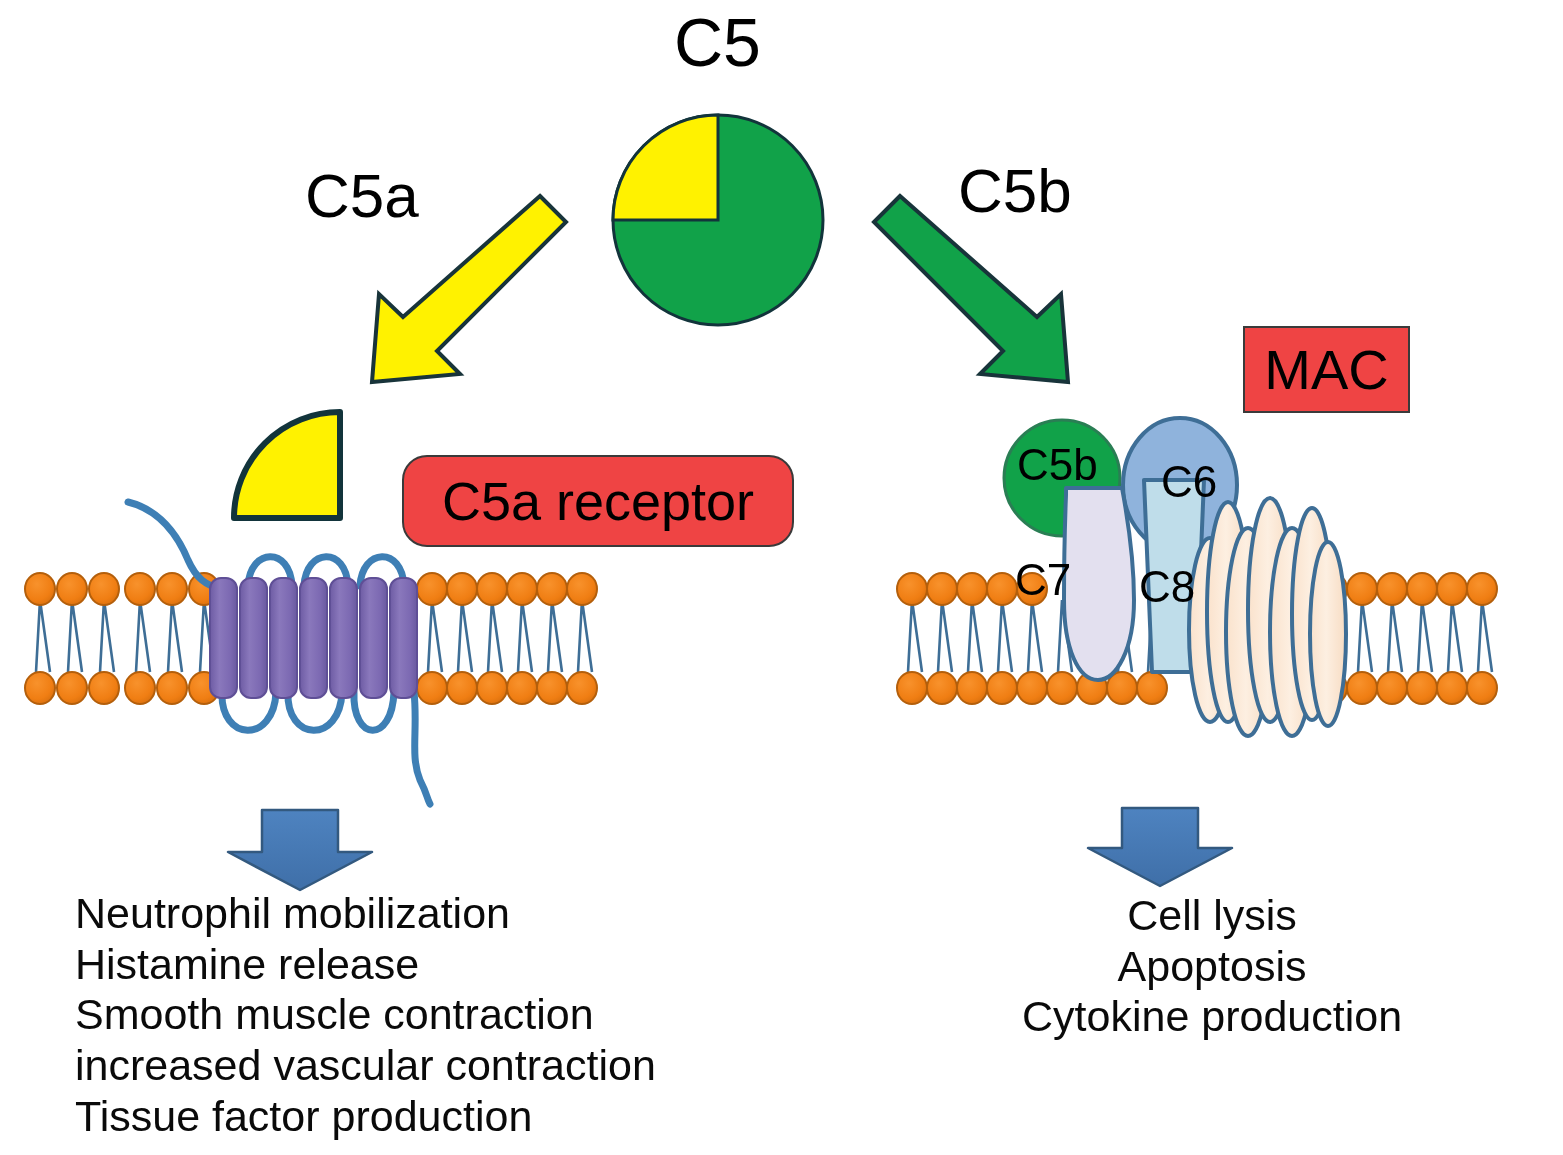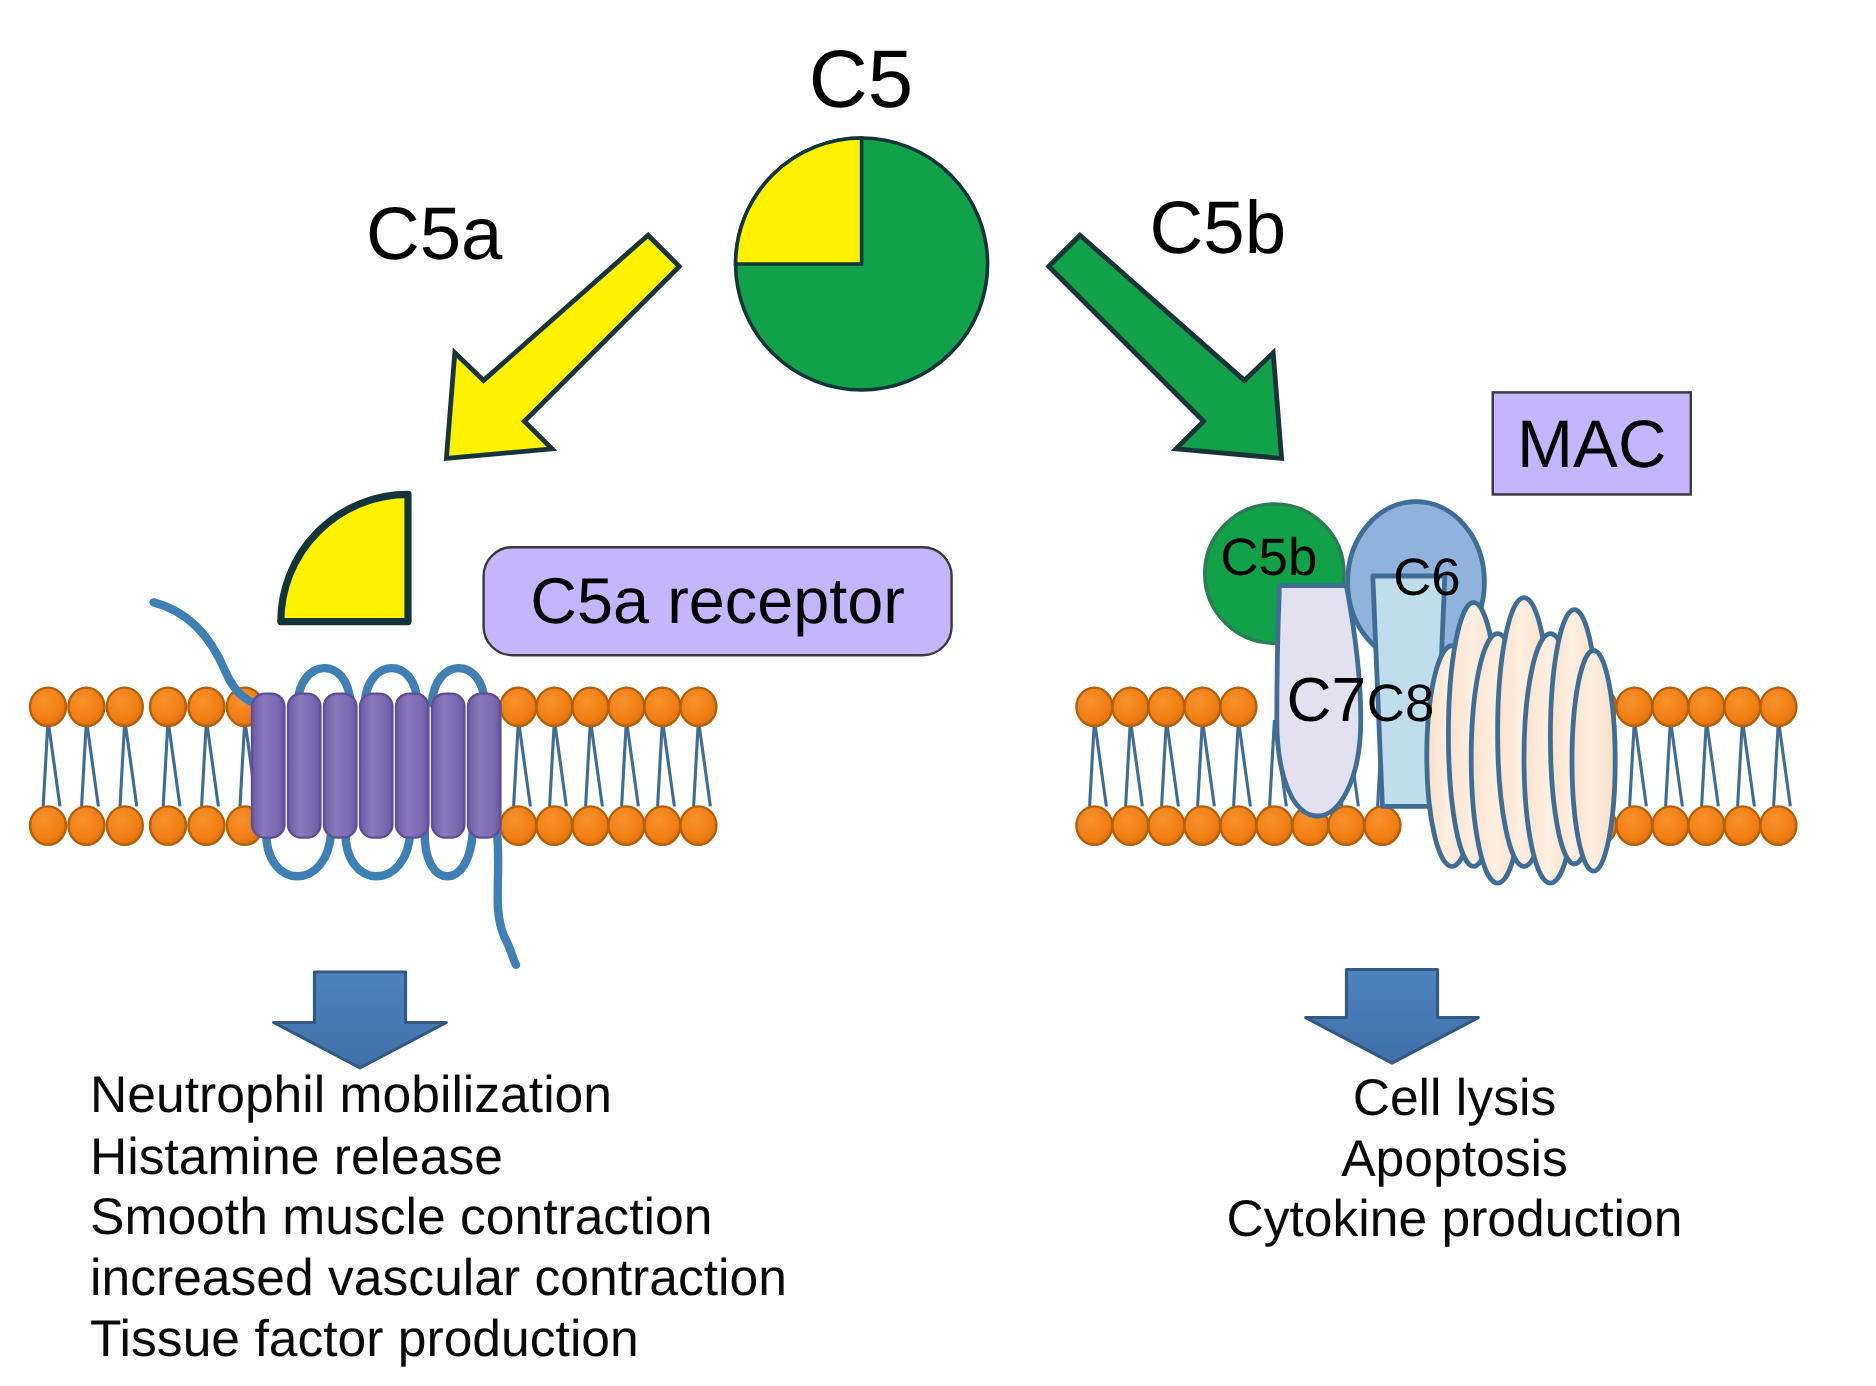--- a/index.html
+++ b/index.html
@@ -5,21 +5,21 @@
   html,body{margin:0;padding:0;background:#ffffff;}
   body{
     width:1563px;height:1155px;position:relative;overflow:hidden;
     font-family:"Liberation Sans","DejaVu Sans",sans-serif;
     color:#000;
   }
   #stage{position:absolute;left:0;top:0;width:1563px;height:1155px;}
   svg.layer{position:absolute;left:0;top:0;width:1563px;height:1155px;}
   .txt{position:absolute;white-space:pre;color:#000;line-height:1.0;}
   .boxed{
-    position:absolute;border:2px solid #3a3a3a;background:#c4b5fd;
+    position:absolute;border:2px solid #3a3a3a;background:#ef4444;
     display:flex;align-items:center;justify-content:center;white-space:nowrap;
   }
   .listblock{position:absolute;white-space:pre;line-height:1.18;color:#0a0a0a;margin-left:47px;}
 </style>
 </head>
 <body>
 
 <div id="stage">
 
   <svg class="layer" viewBox="0 0 1563 1155">
@@ -234,39 +234,39 @@
     </g>
 
     <g>
       <path d="M 262 810 L 338 810 L 338 852 L 372 852 L 300 890 L 228 852 L 262 852 Z" fill="url(#arrowBlue)" stroke="#33597F" stroke-width="2.5" stroke-linejoin="round"></path>
     </g>
     <g>
       <path d="M 1122 808 L 1198 808 L 1198 848 L 1232 848 L 1160 886 L 1088 848 L 1122 848 Z" fill="url(#arrowBlue)" stroke="#33597F" stroke-width="2.5" stroke-linejoin="round"></path>
     </g>
   </svg>
 
-  <div class="txt" style="left:674px;top:8px;font-size:68px;margin-top:24px;">C5</div>
+  <div class="txt" style="left:674px;top:8px;font-size:68px;">C5</div>
 
   <div class="txt" style="left:305px;top:165px;font-size:62px;">C5a</div>
 
   <div class="txt" style="left:958px;top:160px;font-size:62px;">C5b</div>
 
   <div class="boxed" style="left:402px;top:455px;width:388px;height:88px;border-radius:25px;">
     <span style="font-size:54px;">C5a receptor</span>
   </div>
 
   <div class="boxed" style="left:1243px;top:326px;width:163px;height:83px;">
     <span style="font-size:56px;">MAC</span>
   </div>
 
   <div class="txt" style="left:1017px;top:443px;font-size:44px;">C5b</div>
 
   <div class="txt" style="left:1161px;top:460px;font-size:44px;">C6</div>
 
-  <div class="txt" style="left:1072px;top:558px;font-size:52px;">C7</div>
+  <div class="txt" style="left:1015px;top:558px;font-size:44px;">C7</div>
 
   <div class="txt" style="left:1139px;top:565px;font-size:44px;">C8</div>
 
 
   <div class="listblock" style="left:28px;top:888px;font-size:43px;"><div>Neutrophil mobilization</div><div>Histamine release</div><div>Smooth muscle contraction</div><div>increased vascular contraction</div><div>Tissue factor production</div></div>
 
   <div class="listblock" style="left:975px;top:890px;font-size:43px;text-align:center;"><div>Cell lysis</div><div>Apoptosis</div><div>Cytokine production</div></div>
 
 </div>
 

